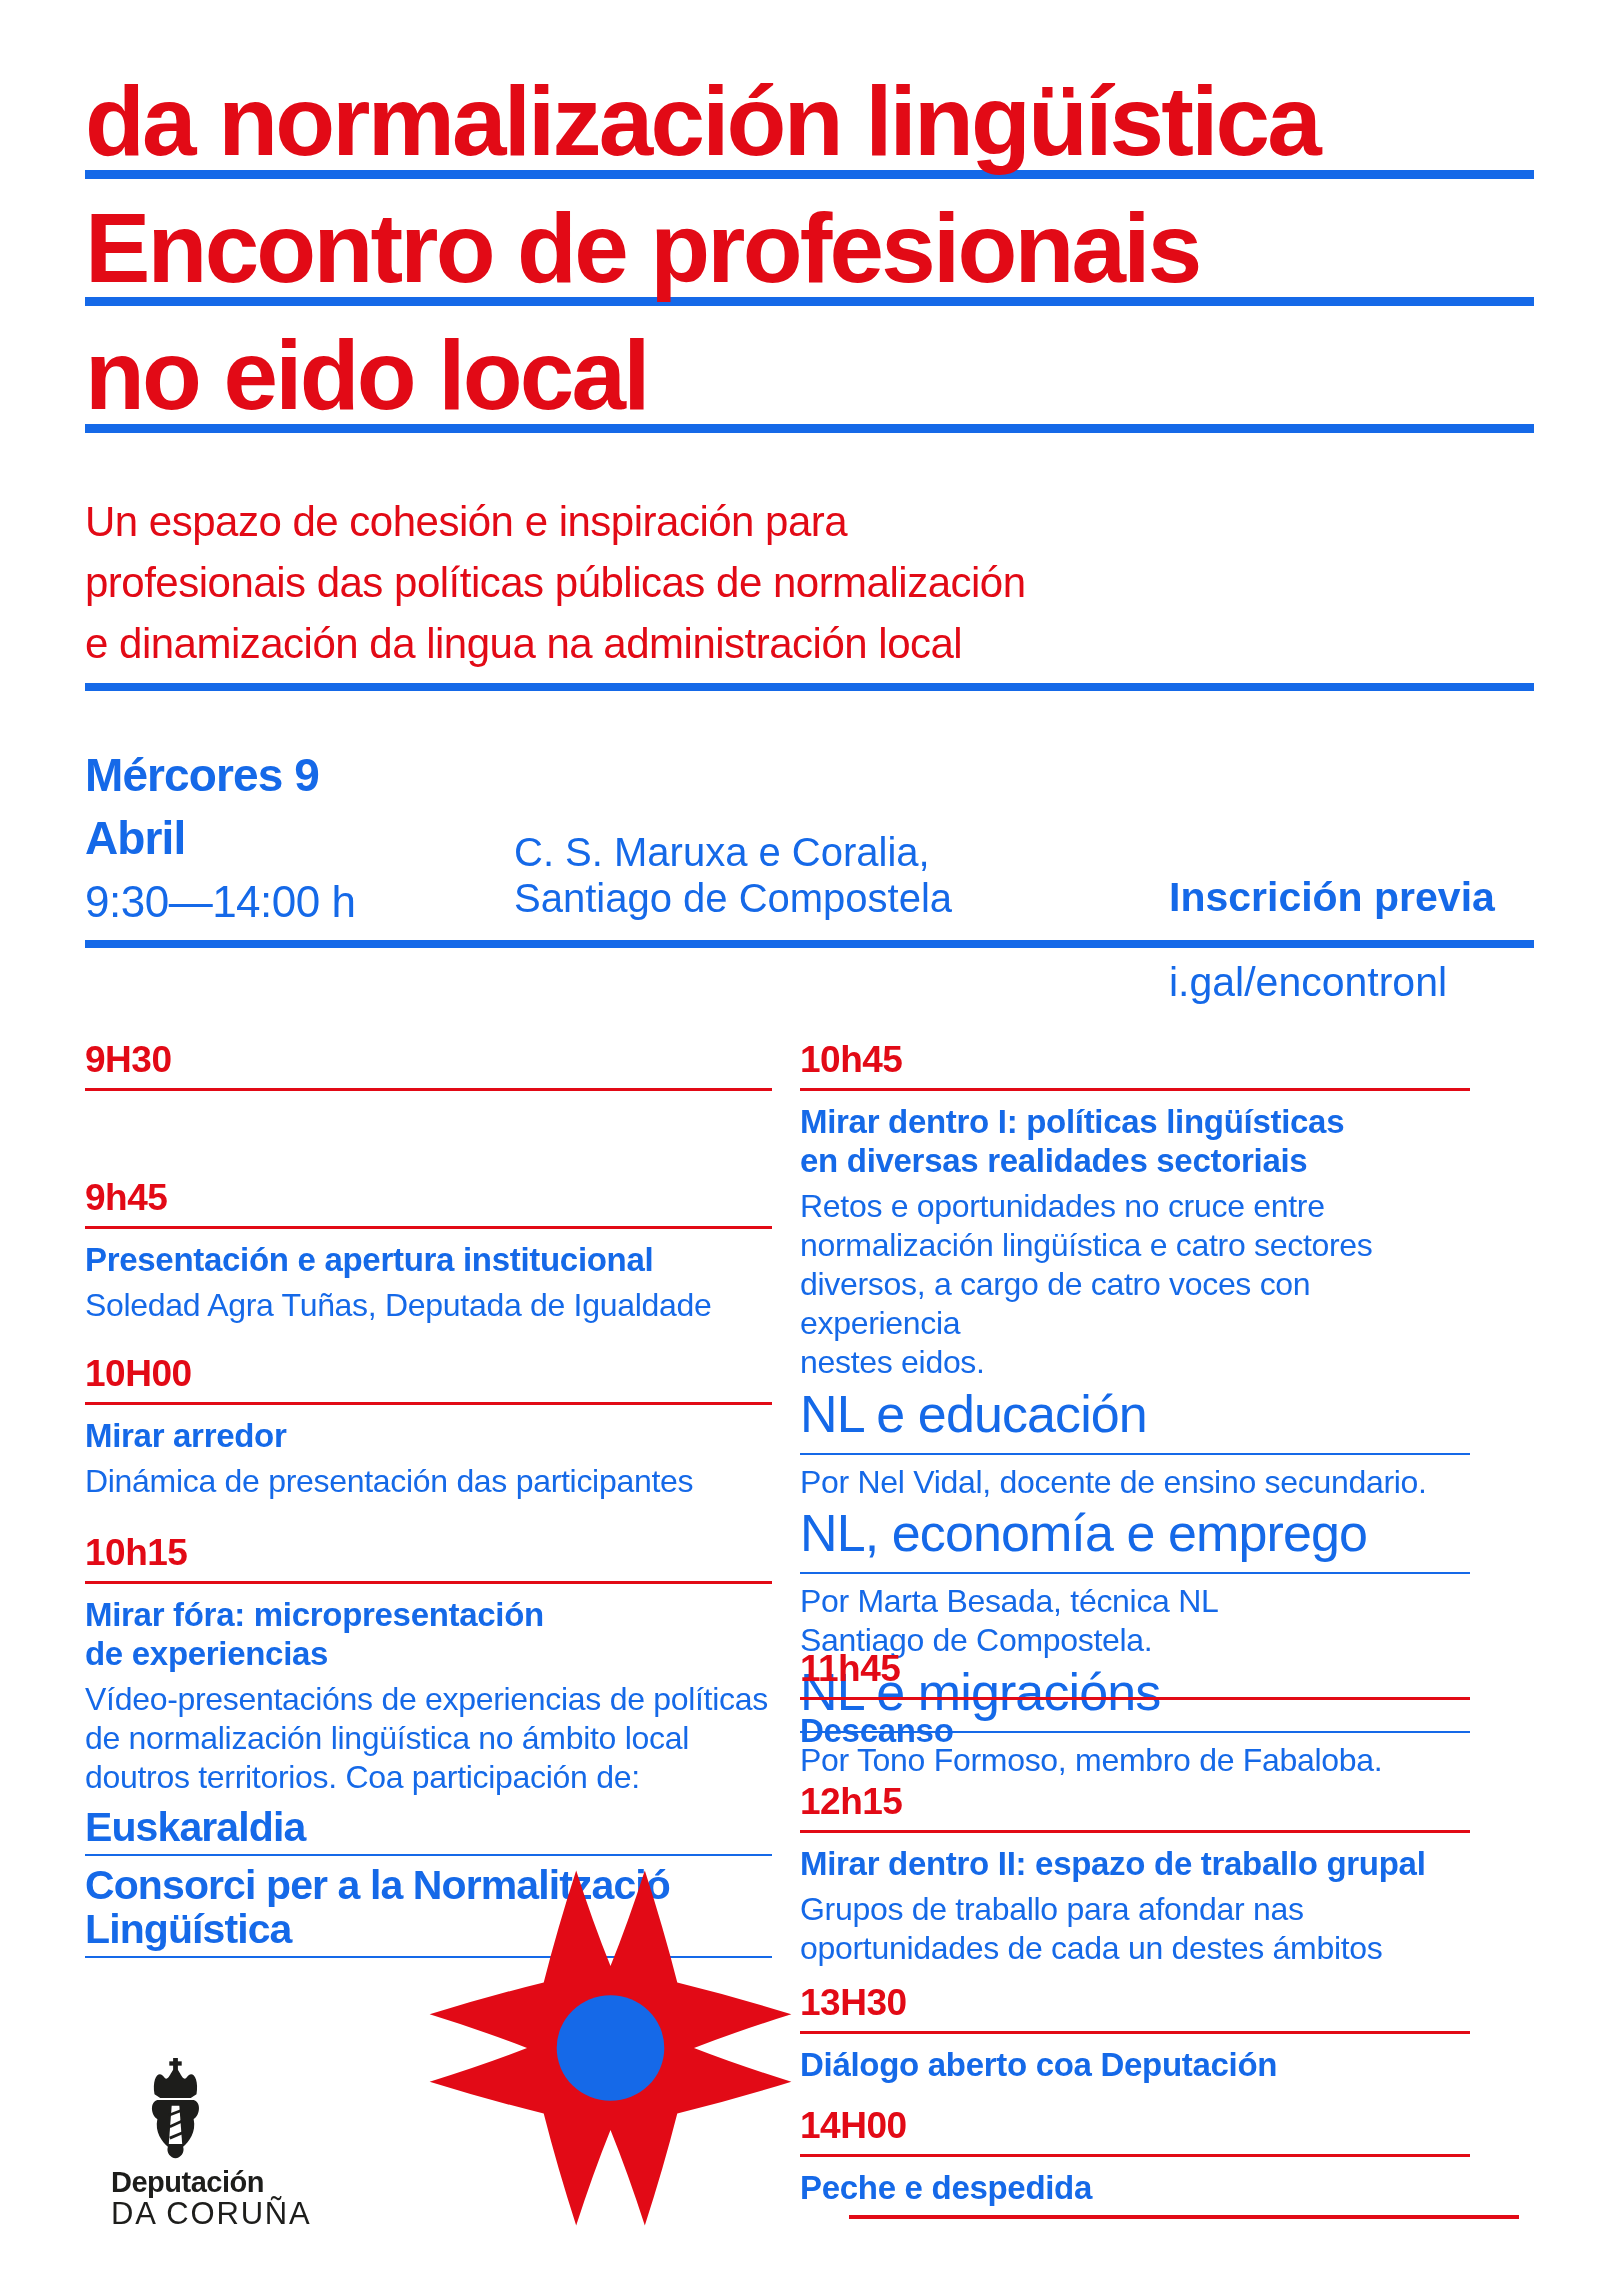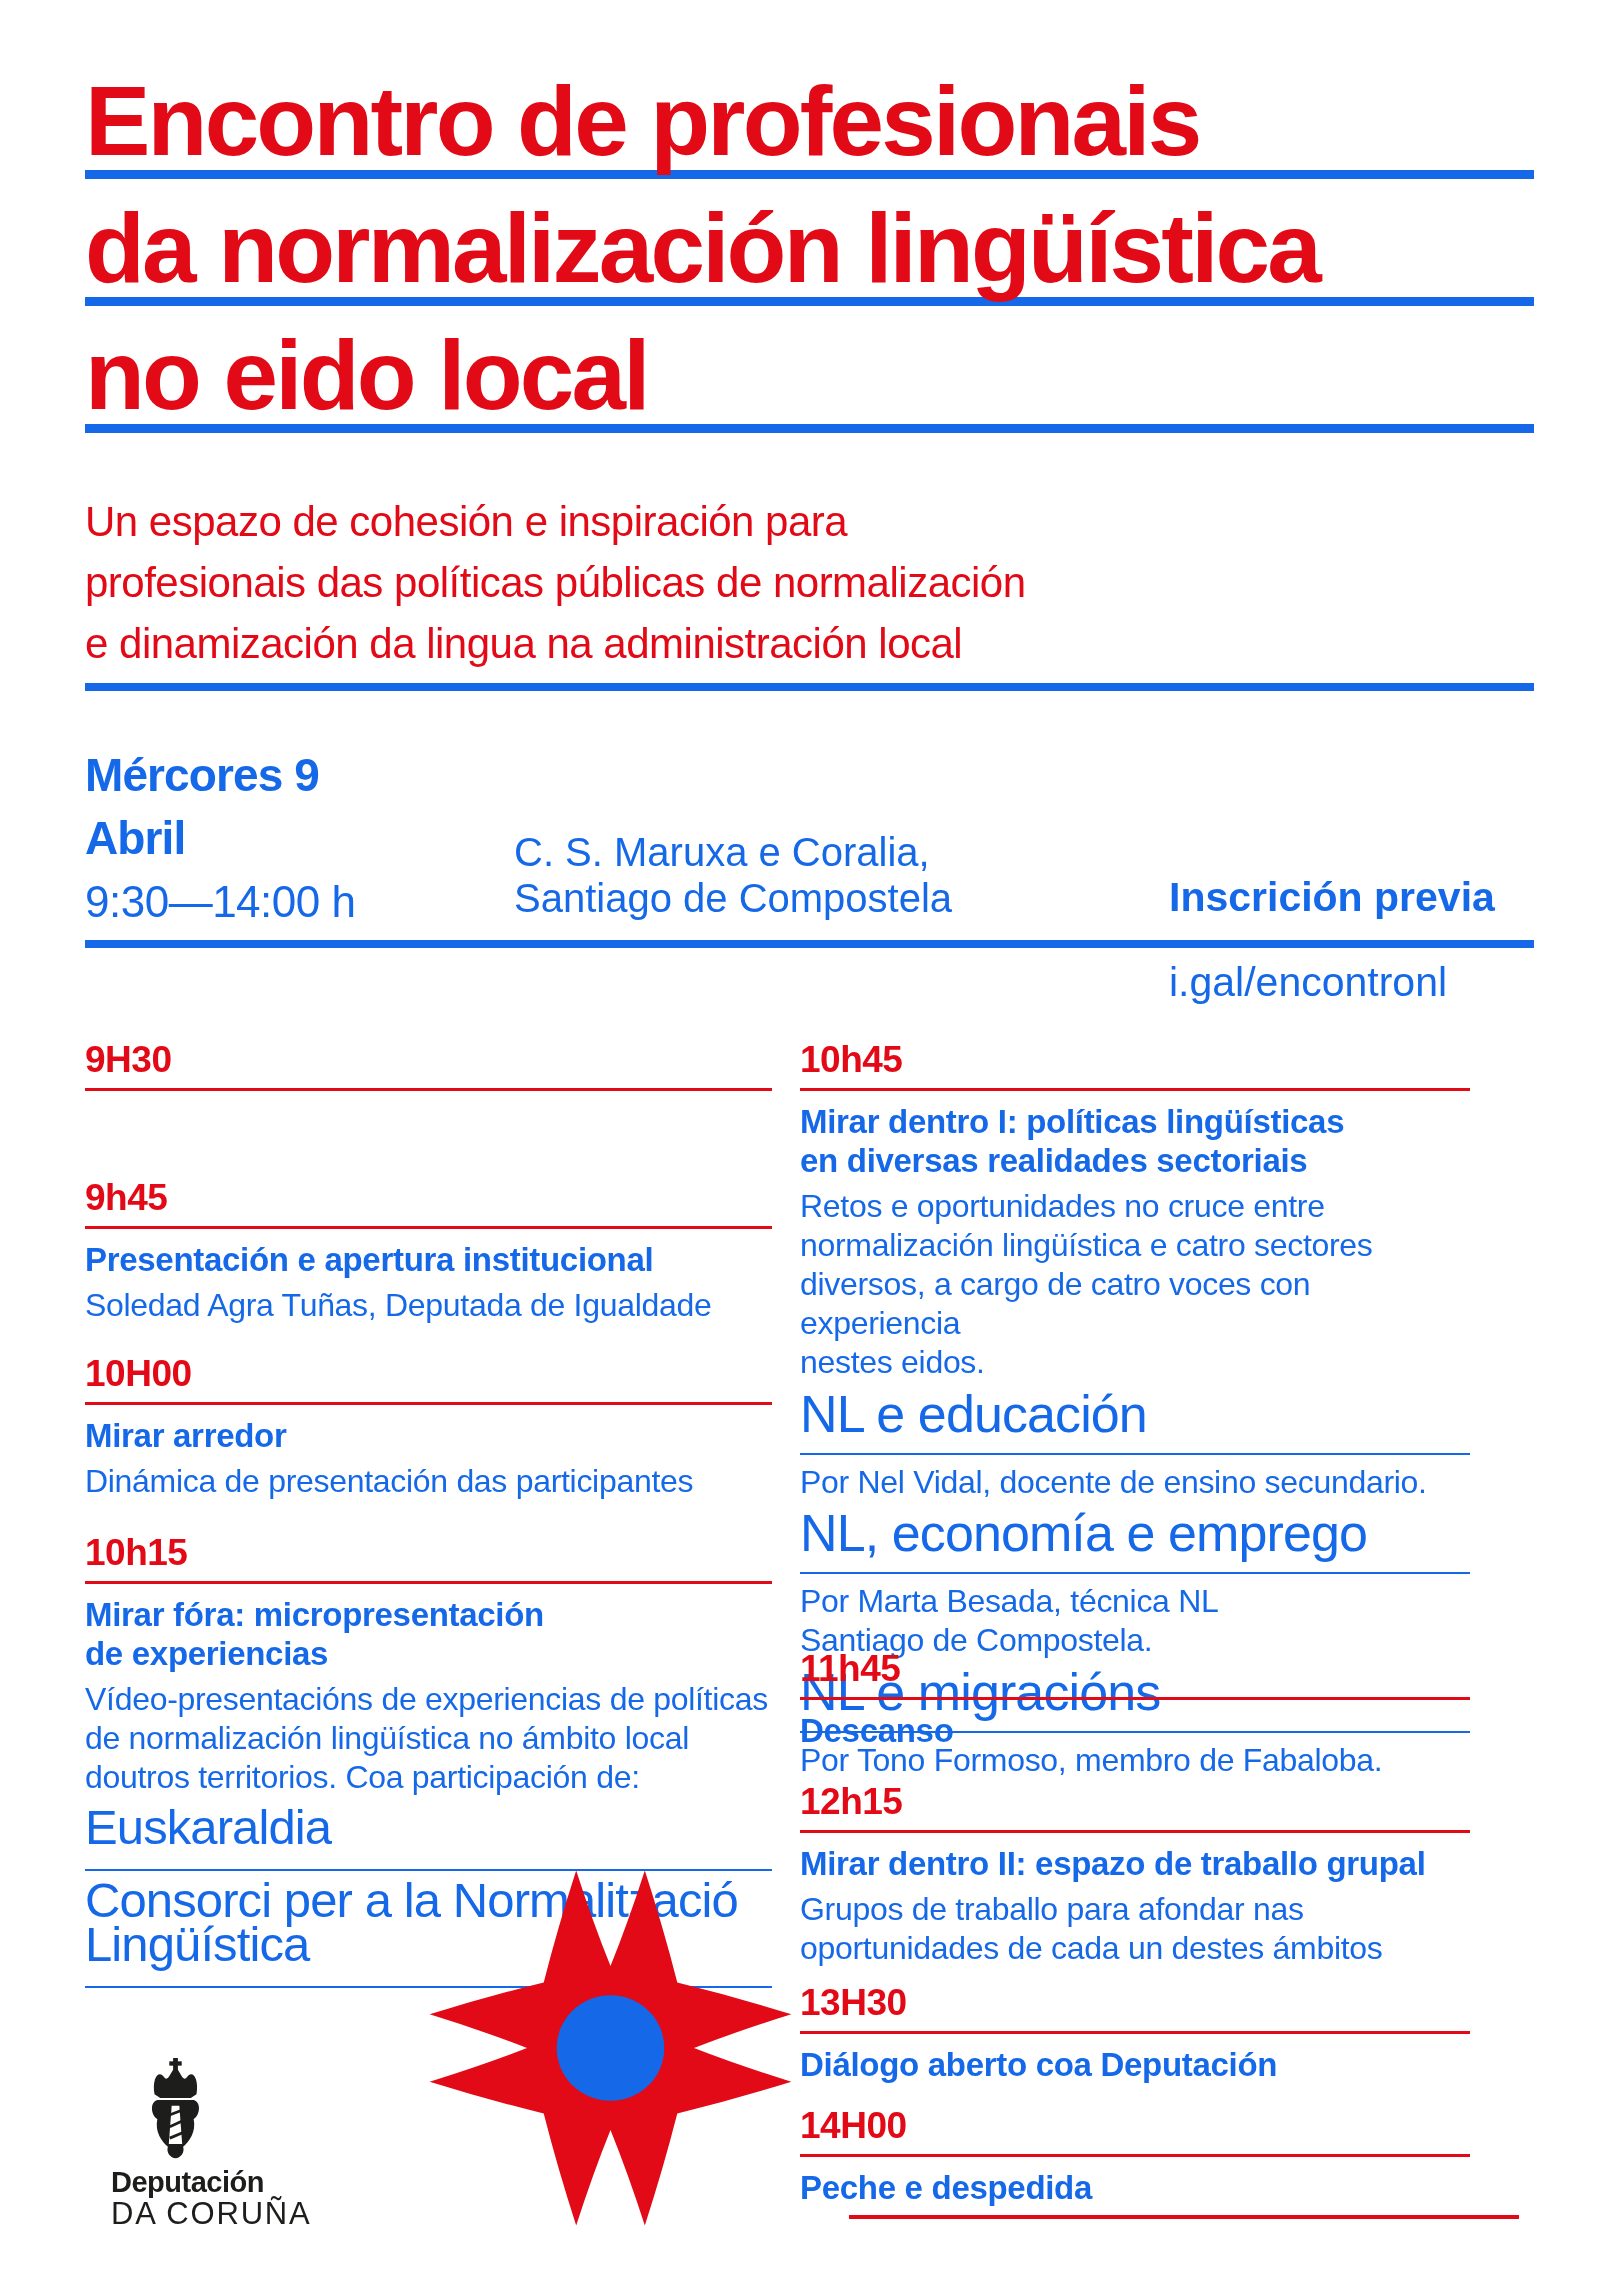--- a/index.html
+++ b/index.html
@@ -38,22 +38,22 @@
   
   .item{position:absolute;}
   .L{left:85px;width:687px;}
   .R{left:800px;width:670px;}
   .time{color:var(--red);font-weight:700;font-size:37px;line-height:1;
         padding-bottom:10px;border-bottom:3.7px solid var(--red);letter-spacing:-0.5px;}
   .ititle{margin-top:11px;color:var(--blue);font-weight:700;font-size:33px;line-height:39px;
           white-space:pre-line;letter-spacing:-0.3px;}
   .idesc{margin-top:7.4px;color:var(--blue);font-weight:400;font-size:32px;line-height:39px;
          white-space:pre-line;letter-spacing:-0.3px;}
-  .link-name{margin-top:7.4px;color:var(--blue);font-weight:400;font-size:49px;line-height:44px;
-             border-bottom:2.8px solid var(--blue);padding-bottom:20px;letter-spacing:-0.9px;}
+  .link-name{margin-top:7.4px;color:var(--blue);font-weight:700;font-size:41px;line-height:44px;
+             border-bottom:2.8px solid var(--blue);padding-bottom:5px;letter-spacing:-0.9px;}
   .session-name{margin-top:9.2px;color:var(--blue);font-weight:400;font-size:52px;line-height:44px;
                 border-bottom:2.8px solid var(--blue);padding-bottom:17px;letter-spacing:-0.9px;}
   .speaker{margin-top:8.3px;color:var(--blue);font-weight:400;font-size:32px;line-height:39px;
            white-space:pre-line;letter-spacing:-0.3px;}
   .closing-rule{left:849px;top:2215px;width:670px;height:3.7px;background:var(--red);}
 
   
   .crest{left:146px;top:2058px;width:59px;height:105px;}
   .org-name{left:111px;top:2167px;color:var(--black);font-weight:700;font-size:29px;line-height:31px;letter-spacing:-0.5px;}
   .org-subname{left:111px;top:2200px;color:var(--black);font-weight:400;font-size:31px;line-height:28px;letter-spacing:1.8px;text-align:center;}
@@ -61,24 +61,24 @@
   
   .star{left:425px;top:1866px;width:371px;height:364px;}
 </style>
 </head>
 <body>
 
 <div>
 
   <header class="abs title-block">
     <div class="title-line">
-      <span>Encontro de profesionais</span>
+      <span>da normalización lingüística</span>
     </div>
     <div class="title-line">
-      <span>da normalización lingüística</span>
+      <span>Encontro de profesionais</span>
     </div>
     <div class="title-line">
       <span>no eido local</span>
     </div>
   </header>
 
   <div class="abs subtitle">Un espazo de cohesión e inspiración para
 profesionais das políticas públicas de normalización
 e dinamización da lingua na administración local</div>
   <div class="abs rule-blue subtitle-rule"></div>

